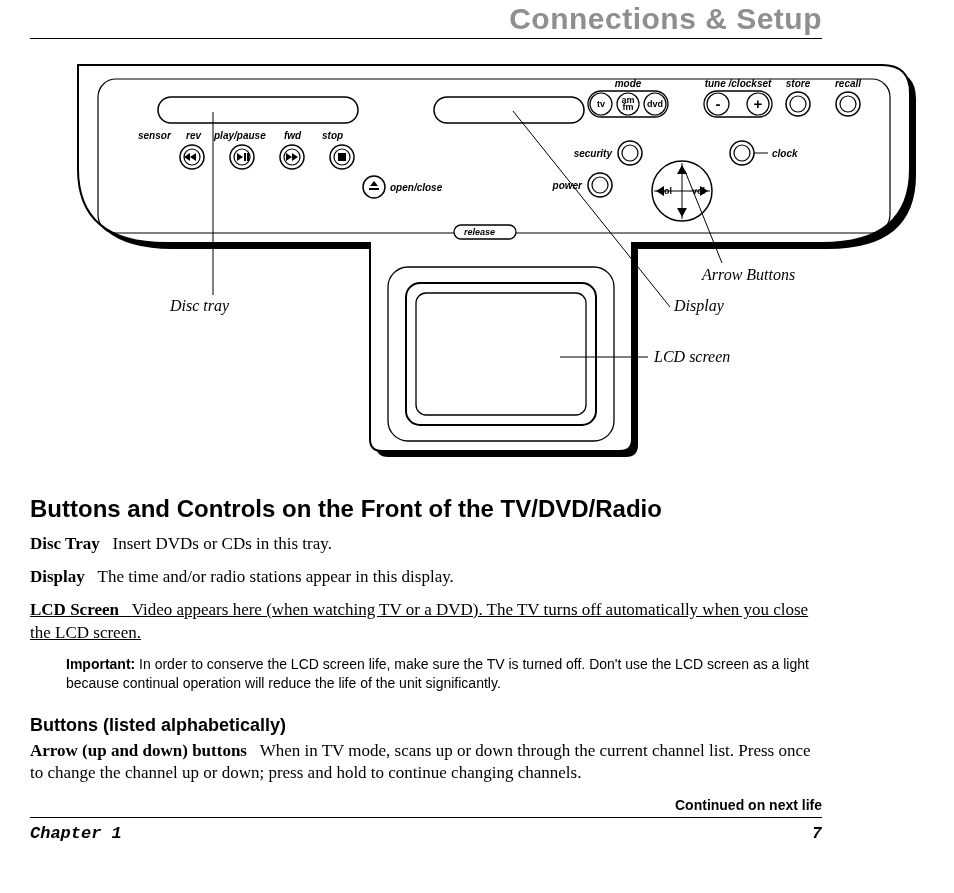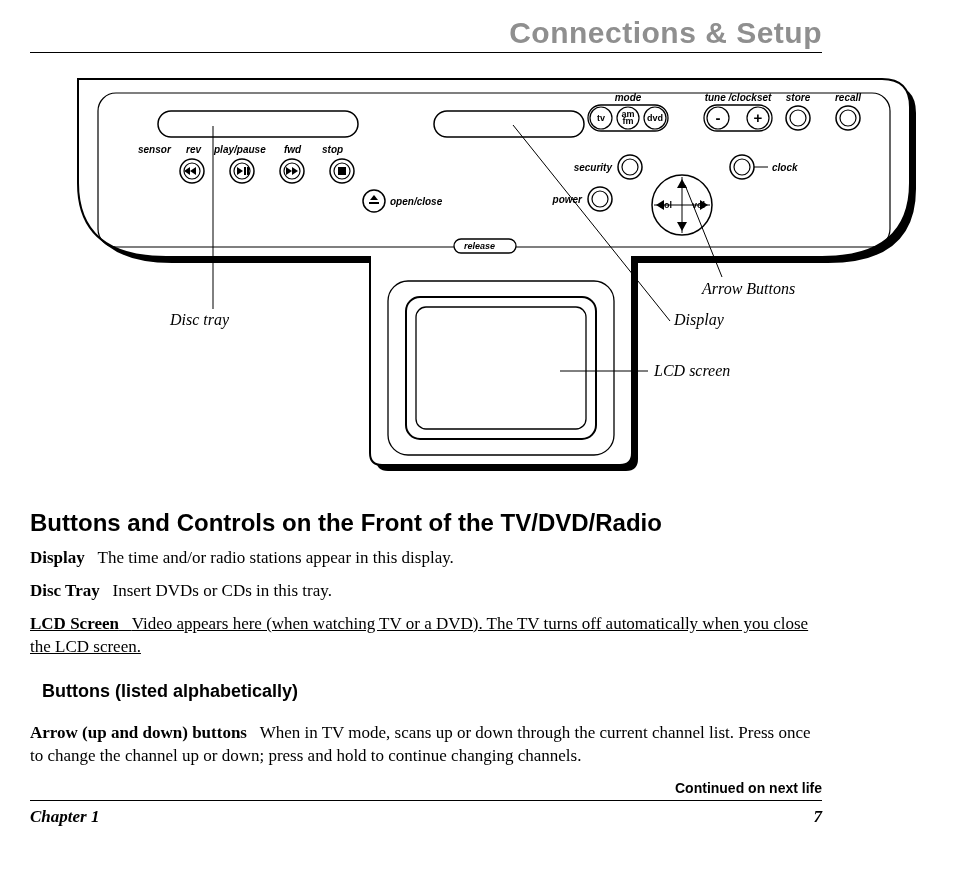--- a/index.html
+++ b/index.html
@@ -4,21 +4,21 @@
 <style>
   body {
     margin: 0;
     padding: 0;
     font-family: Georgia, 'Times New Roman', serif;
     background: #fff;
     color: #000;
     width: 954px;
   }
   .page {
-    padding: 16px 30px 20px 30px;
+    padding: 2px 30px 20px 30px;
     position: relative;
     box-sizing: border-box;
     width: 852px;
   }
   .header-title {
     text-align: right;
     font-family: Arial, Helvetica, sans-serif;
     font-weight: 800;
     font-size: 30px;
     color: #8f8f8f;
@@ -40,26 +40,26 @@
   .button-inner { fill:#fff; stroke:#000; stroke-width:1.2; }
   .fill-glyph { fill:#000; }
   .panel-outline { fill:#fff; stroke:#000; stroke-width:2; }
   .shadow-fill { fill:#000; }
   .tiny-label { font-family: Arial, sans-serif; font-weight:700; font-style:italic; font-size:10px; }
   .tiny-label-plain { font-family: Arial, sans-serif; font-weight:700; font-size:9px; }
   .callout-label { font-family: Georgia, serif; font-style: italic; font-size:16px; }
   .body-text { font-size: 17px; line-height: 1.35; margin: 10px 0; }
   .body-text .term { font-weight: bold; font-family: Georgia, serif; }
   .h2-main { font-family: "Trebuchet MS", Arial, sans-serif; font-weight: bold; font-size: 24px; margin: 18px 0 10px 0; }
-  .h3-sub { font-family: "Trebuchet MS", Arial, sans-serif; font-weight:bold; font-size:18px; margin: 22px 0 4px 12px; }
+  .h3-sub { font-family: "Trebuchet MS", Arial, sans-serif; font-weight:bold; font-size:18px; margin: 22px 0 4px 0; }
   .important-block { margin: 8px 0 0 36px; width: 760px; font-family: Arial, sans-serif; font-size: 14px; line-height:1.35; }
   .important-block .imp { font-weight:bold; }
   .cont-next { text-align:right; font-family: Arial, sans-serif; font-weight:bold; font-size:14px; margin-top:12px; }
   .footer-rule { border:none; border-top:1.5px solid #000; margin:4px 0 6px 0; }
-  .footer-row { display:flex; justify-content:space-between; font-family:Liberation Serif, serif; font-style:italic; font-weight:bold; font-size:17px; }
+  .footer-row { display:flex; justify-content:space-between; font-family:Liberation Mono, monospace; font-style:italic; font-weight:bold; font-size:17px; }
   text { user-select:none; }
 </style>
 </head>
 <body>
 
 <div class="page">
 
   <div class="header-title">Connections &amp; Setup</div>
   <hr class="header-rule">
 
@@ -235,35 +235,39 @@
 
       <line x1="502" y1="300" x2="590" y2="300" stroke="#000" stroke-width="1"></line>
       <text class="callout-label" x="596" y="305">LCD screen</text>
 
     </svg>
   </div>
 
   <div class="h2-main">Buttons and Controls on the Front of the TV/DVD/Radio</div>
 
   <p class="body-text">
+    <span class="term">Disc Tray</span>&nbsp;&nbsp;&nbsp;<span>Insert DVDs or CDs in this tray.</span>
+  </p>
+
+  <p class="body-text">
     <span class="term">Display</span>&nbsp;&nbsp;&nbsp;<span>The time and/or radio stations appear in this display.</span>
-  </p>
-
-  <p class="body-text">
-    <span class="term">Disc Tray</span>&nbsp;&nbsp;&nbsp;<span>Insert DVDs or CDs in this tray.</span>
   </p>
 
   <p class="body-text" style="max-width:790px;text-decoration:underline;">
     <span class="term">LCD Screen</span>&nbsp;&nbsp;&nbsp;<span>Video appears here (when watching TV or a DVD). The TV turns off automatically when you close the LCD screen.</span>
   </p>
 
+  <div class="important-block">
+    <span class="imp">Important:</span>
+    <span>In order to conserve the LCD screen life, make sure the TV is turned off. Don't use the LCD screen as a light because continual operation will reduce the life of the unit significantly.</span>
+  </div>
 
   <div class="h3-sub">Buttons (listed alphabetically)</div>
 
-  <p class="body-text" style="max-width:820px; margin-top:20px;">
+  <p class="body-text" style="max-width:820px; margin-top:4px;">
     <span class="term">Arrow (up and down) buttons</span>&nbsp;&nbsp;&nbsp;<span>When in TV mode, scans up or down through the current channel list. Press once to change the channel up or down; press and hold to continue changing channels.</span>
   </p>
 
   <div class="cont-next">Continued on next life</div>
 
   <hr class="footer-rule">
   <div class="footer-row">
     <div>Chapter 1</div>
     <div>7</div>
   </div>

